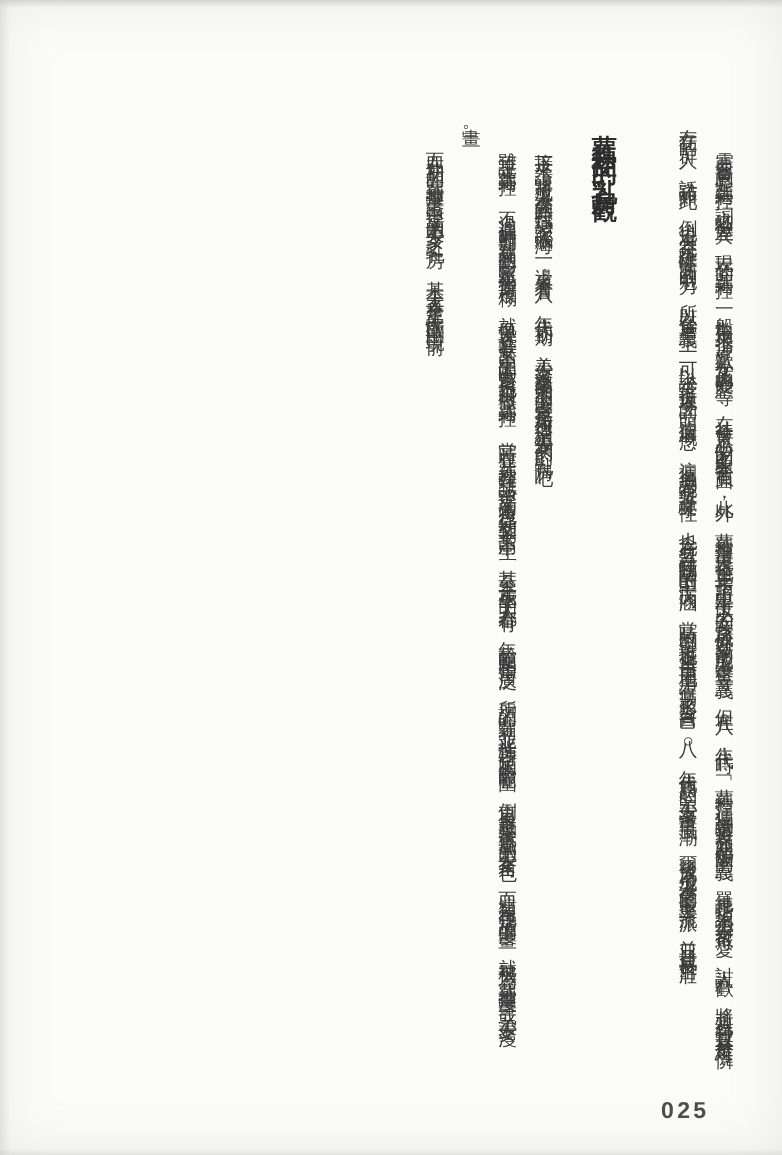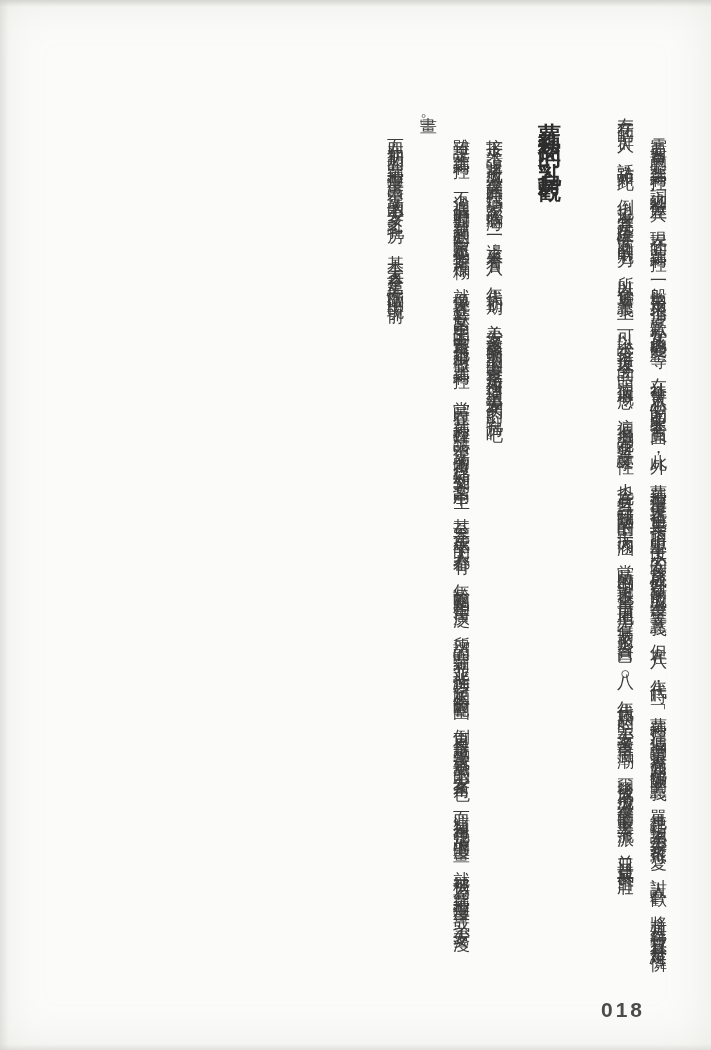--- a/index.html
+++ b/index.html
@@ -99,14 +99,14 @@
 
     <h2>蘿莉控的「乳房觀」</h2>
 
     <p>接下來請一邊將成人漫畫的時代演變記入腦海，一邊來看看八○年代初期，美少女漫畫黎明期的漫畫家是如何描繪美少女們的「乳房」吧。</p>
 
     <p>雖說是「蘿莉控」，不過這個時期對蘿莉的年齡定義仍非常模糊。就像現在喜歡女高中生的歐吉桑也被叫做「蘿莉控」，當時在「蘿莉控雜誌」中登場的角色從幼女到女高中生，甚至完全成年的大人都有，年齡範圍相當廣泛。所謂的「蘿莉」並非指涉特定的年齡範圍，倒更像是動漫式畫風的美少女角色；而這類角色活躍的漫畫，就被稱為「蘿莉控漫畫」或「美少女漫畫」。</p>
 
     <p>而在初期的「蘿莉控漫畫」中登場的美少女之「乳房」，基本上大多是第二性徵剛出現前</p>
   </div>
 
-  <div class="page-number">018</div>
+  <div class="page-number">025</div>
 </div>
 
 </body></html>

